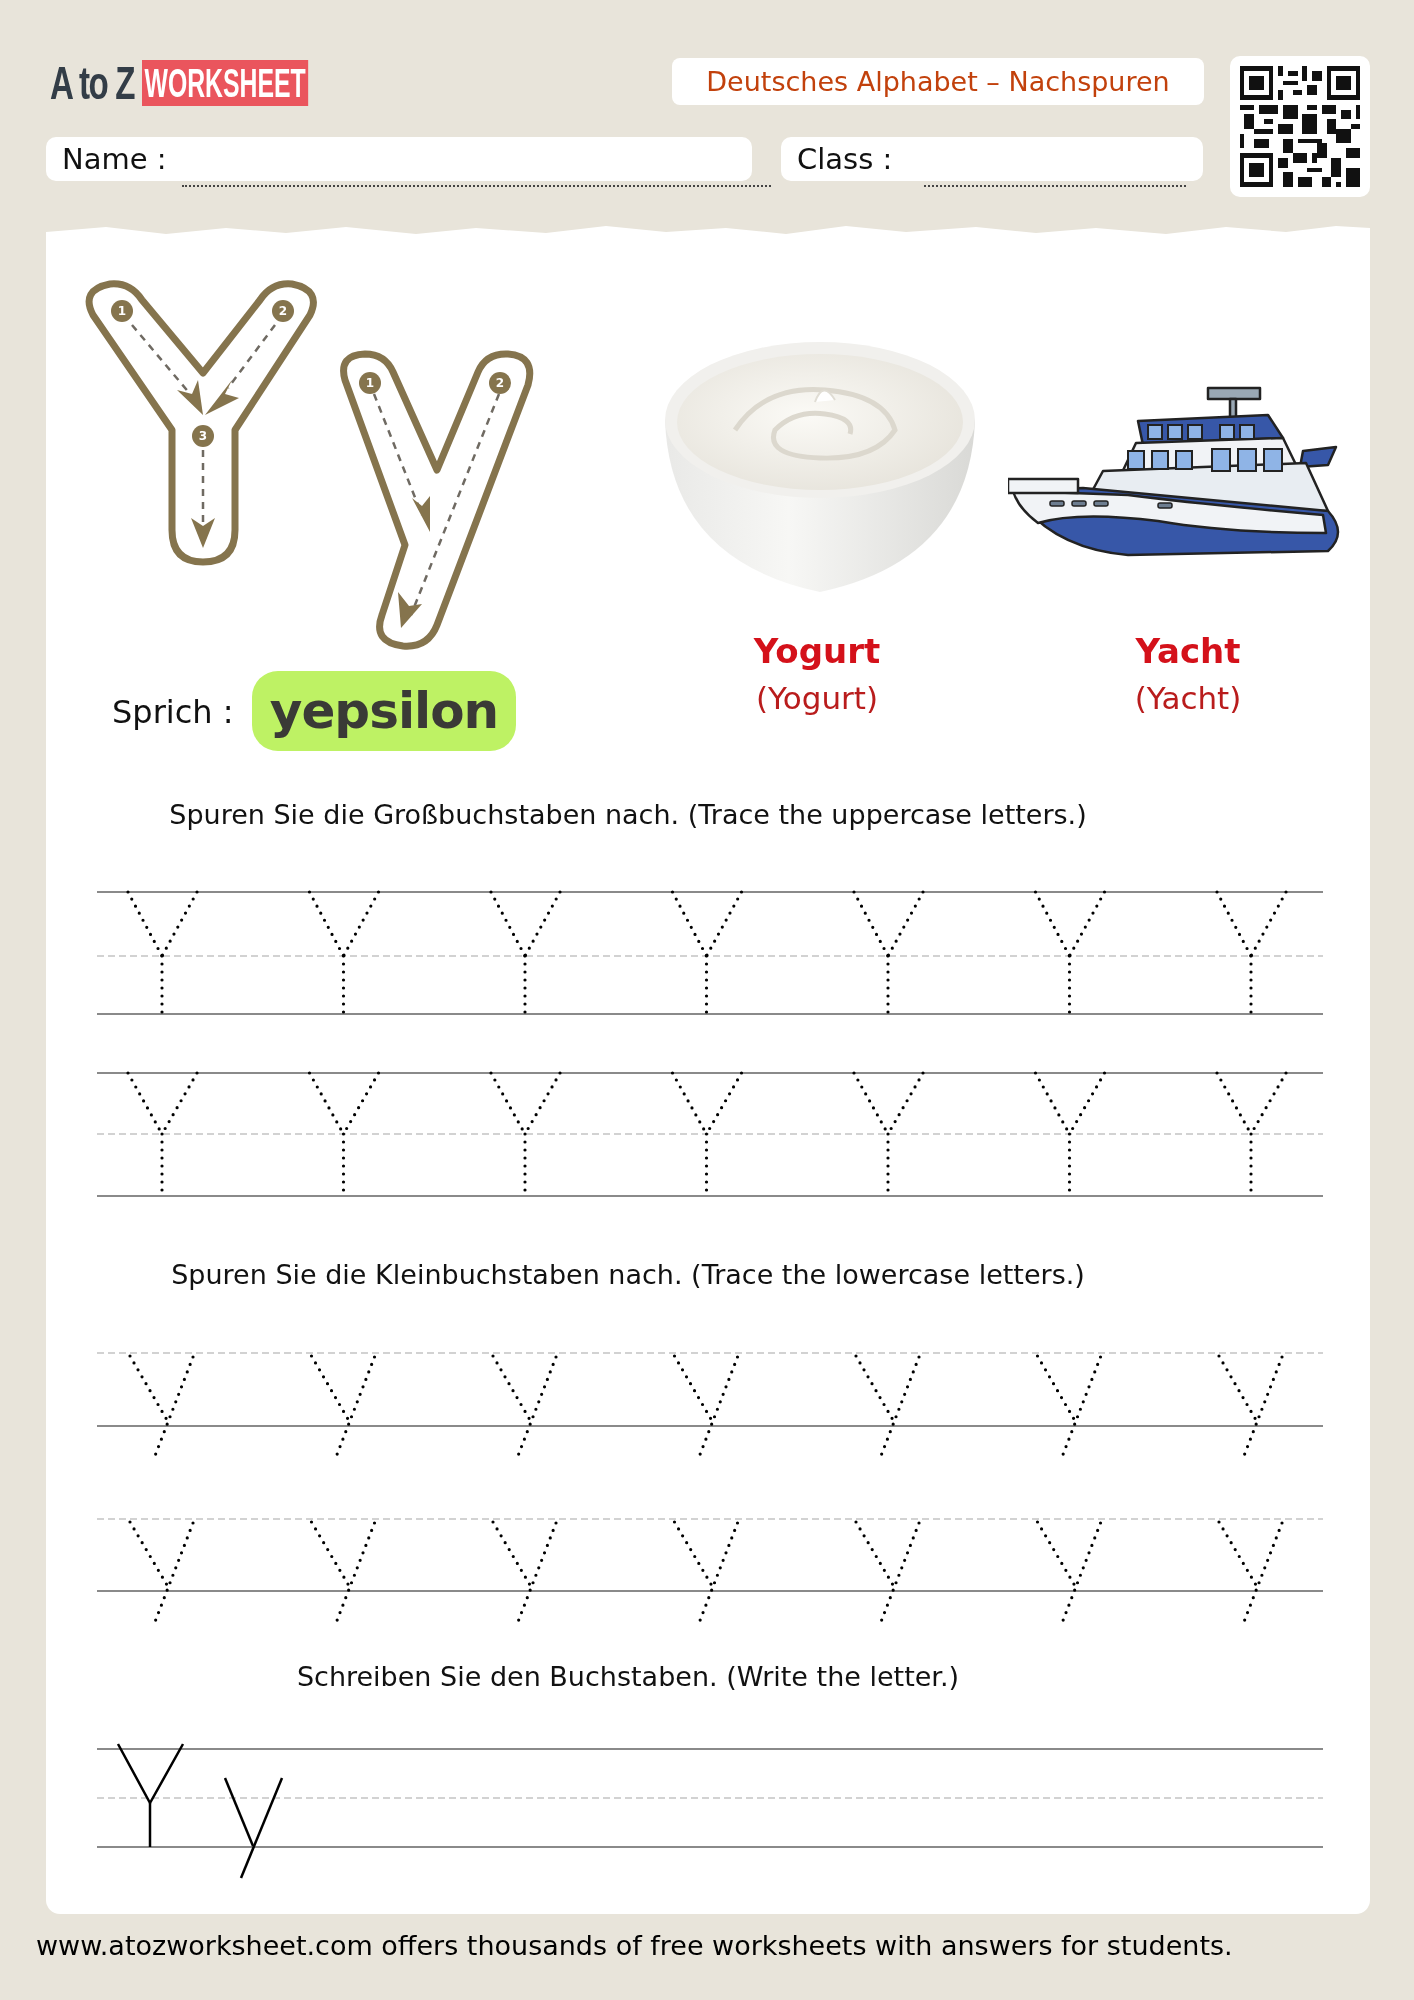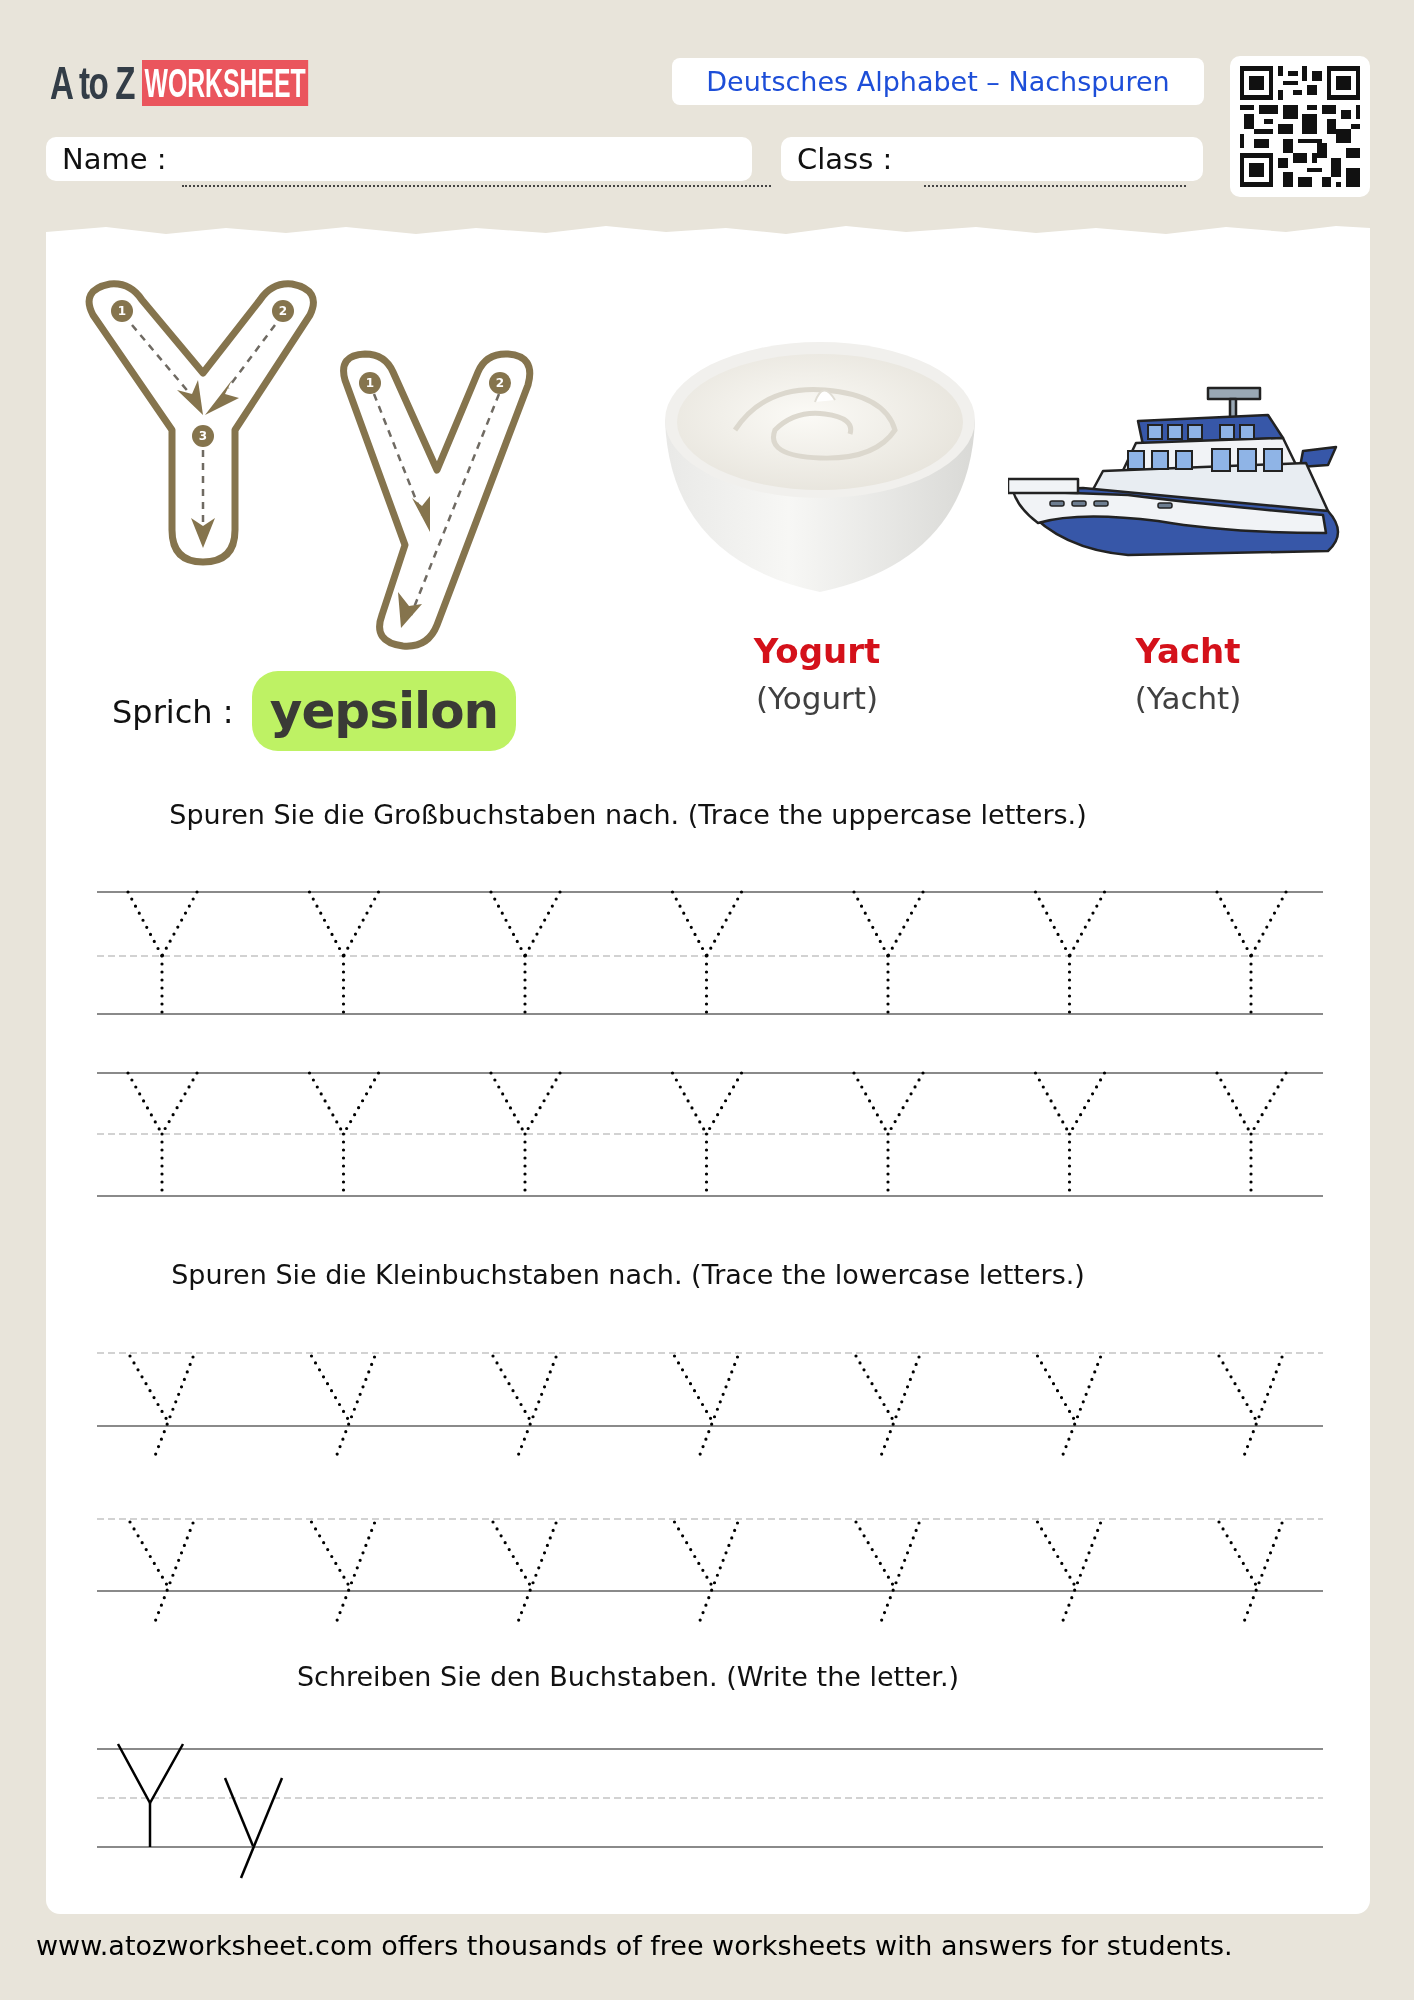--- a/index.html
+++ b/index.html
@@ -24,21 +24,21 @@
     background:#ea555d; color:#fff;
     font-family:"Liberation Sans", sans-serif; font-weight:bold;
     font-size:40px; line-height:46px; padding:0 4px;
     display:inline-block; margin-left:0px;
     transform:scaleX(0.62); transform-origin:left center; white-space:nowrap;
   }
   .title-box {
     left:672px; top:58px; width:532px; height:47px;
     background:#fff; border-radius:8px;
     display:flex; align-items:center; justify-content:center;
-    font-size:27px; color:#1d4ed8;
+    font-size:27px; color:#c2410c;
   }
   .field-box {
     background:#fff; border-radius:10px; height:44px; top:137px;
     display:flex; align-items:center;
   }
   .field-label { font-size:29px; margin-left:16px; white-space:nowrap; }
   .field-line {
     position:absolute; border-bottom:2px dotted #444; height:0; top:48px;
   }
   .qr-box {
@@ -60,21 +60,21 @@
     background:#bef264; border-radius:26px;
     display:flex; align-items:center; justify-content:center;
     font-family:"DejaVu Sans", sans-serif; font-weight:bold;
     font-size:50px; color:#3a3a36; letter-spacing:-1px;
   }
 
   .word-red {
     font-family:"DejaVu Sans", sans-serif; font-weight:bold;
     font-size:34px; color:#d4111a; text-align:center; width:300px;
   }
-  .word-sub { font-size:31px; color:#404040; text-align:center; width:300px; }
+  .word-sub { font-size:31px; color:#b91c1c; text-align:center; width:300px; }
 
   .heading { font-size:27px; color:#111; text-align:center; width:1164px; left:46px; }
 
   .practice { left:0; top:0; width:1414px; height:2000px; pointer-events:none; }
 
   .footer { left:36px; top:1930px; font-size:27px; color:#000000; white-space:nowrap; }
   .footer b { font-weight:normal; }
 </style>
 </head>
 <body>

